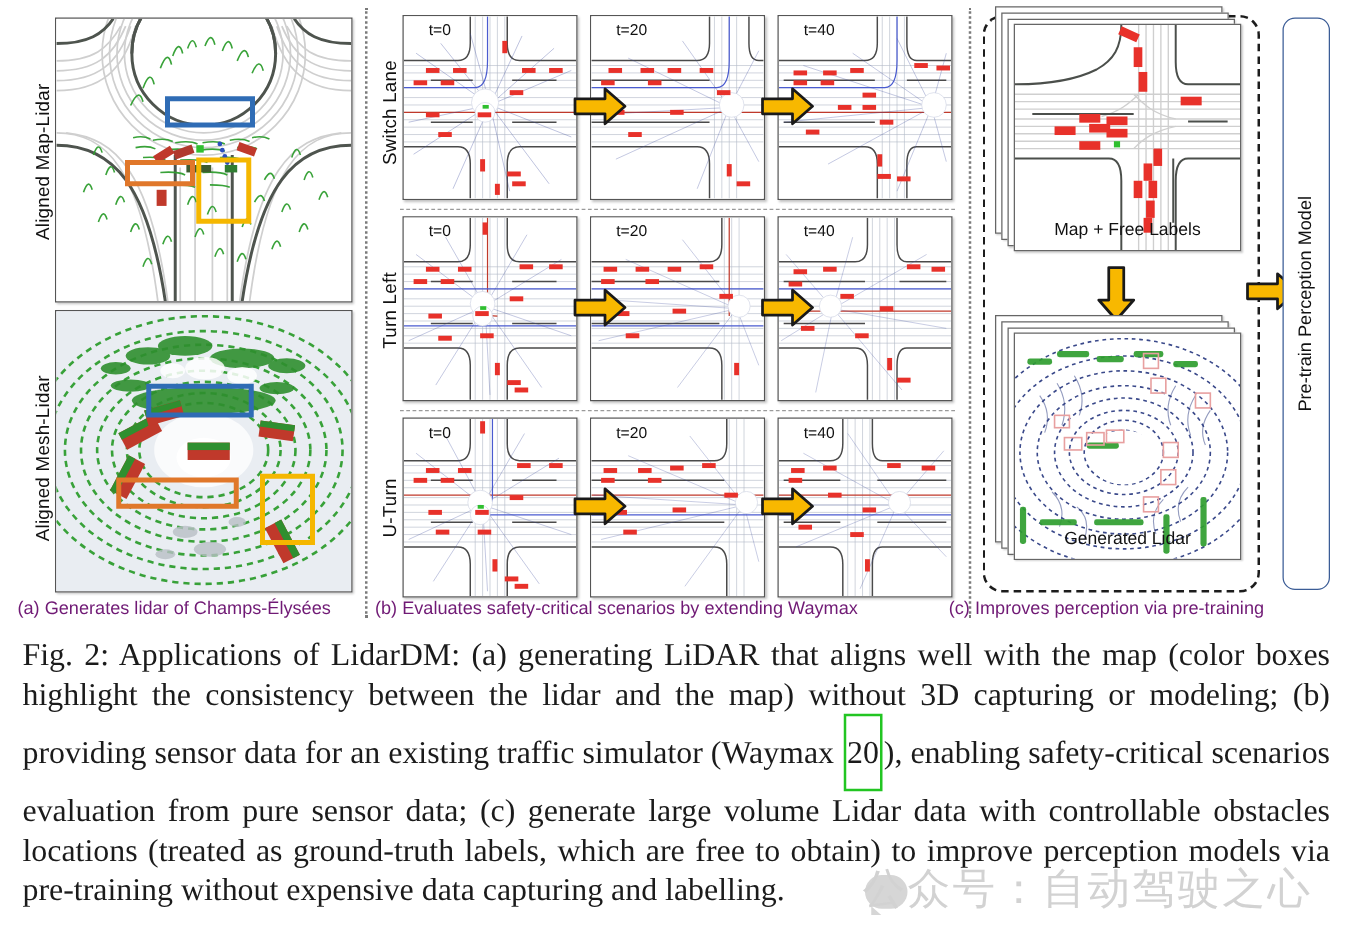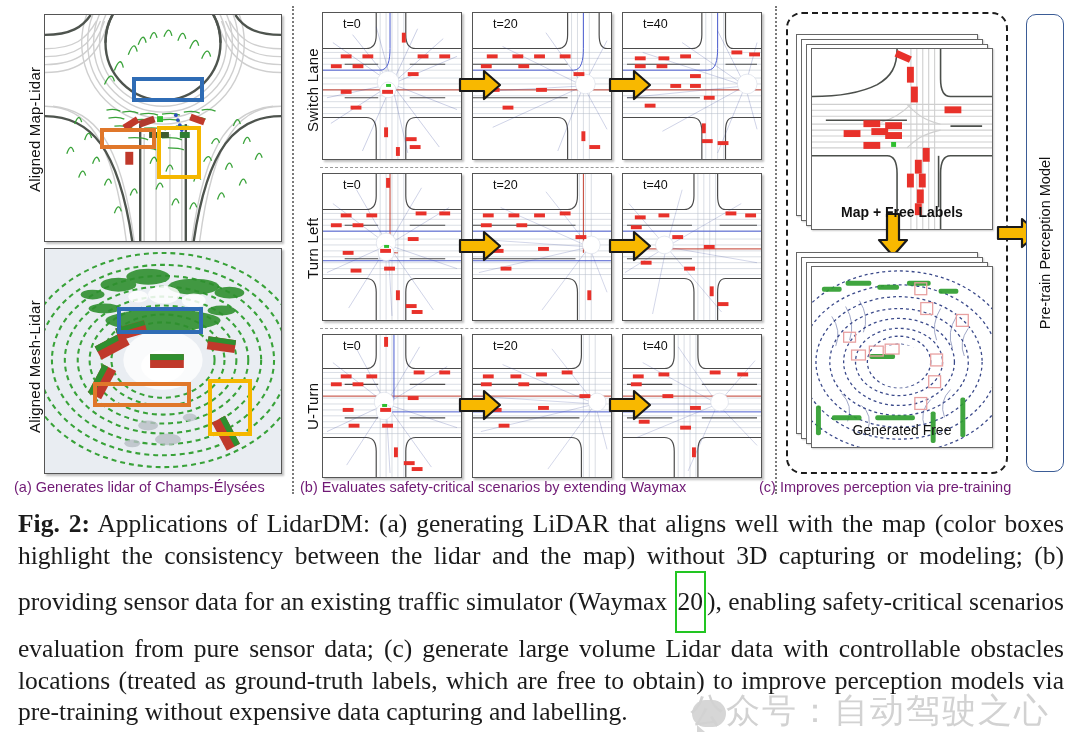--- a/index.html
+++ b/index.html
@@ -93,21 +93,21 @@
     font-size: 14.5px; color: #111; white-space: nowrap;
   }
 
   
   .caption {
     position: absolute; left: 18px; top: 508px; width: 1046px;
     font-family: "Liberation Serif", serif;
     font-size: 25.5px; line-height: 31.6px;
     color: #1b1b1b; text-align: justify;
   }
-  .caption b { font-weight: bold; }
+  .caption b { font-weight: normal; }
   .cite {
     border: 2px solid #22c522; padding: 16px 1px;
     display: inline-block; line-height: 1.02; margin: 0 1px;
   }
 
   .watermark {
     position: absolute; left: 690px; top: 688px;
     font-family: "Liberation Sans", sans-serif;
     font-size: 34px; color: #d2d2d2;
     white-space: nowrap; letter-spacing: 2px;
@@ -944,21 +944,21 @@
 
       <div class="panel-caption" style="left:300px; top:479px; width:464px;">(b) Evaluates safety-critical scenarios by extending Waymax</div>
     </div>
 
     <div class="vdiv" style="left:775px;"></div>
 
     <div>
 
       <div class="cbox" style="left:786px; top:12px; width:222px; height:462px;"></div>
 
-      <div class="stack" style="left:796px; top:34px; width:200px; height:196px;font-weight:bold;">
+      <div class="stack" style="left:796px; top:5px; width:200px; height:196px;">
         <div class="sheet" style="left:0; top:0; width:182px; height:182px;"></div>
         <div class="sheet" style="left:5px; top:5px; width:182px; height:182px;"></div>
         <div class="sheet" style="left:10px; top:10px; width:182px; height:182px;"></div>
         <div class="sheet" style="left:15px; top:14px; width:182px; height:182px; overflow:hidden;">
           <svg viewBox="0 0 182 182" preserveAspectRatio="none" style="width:100%;height:100%;display:block;">
             <rect width="182" height="182" fill="#ffffff"></rect>
             <g stroke="#cfcfcf" stroke-width="1.1" fill="none">
               <path d="M0 56 H182"></path>
                 <path d="M0 62 H182"></path>
                 <path d="M0 68 H182"></path>
@@ -1062,21 +1062,21 @@
               <rect x="146" y="48" width="12" height="12"></rect>
               <rect x="40" y="84" width="14" height="10"></rect>
               <rect x="58" y="80" width="14" height="10"></rect>
               <rect x="74" y="78" width="14" height="10"></rect>
               <rect x="120" y="88" width="12" height="12"></rect>
               <rect x="118" y="110" width="12" height="12"></rect>
               <rect x="104" y="132" width="12" height="12"></rect>
               <rect x="32" y="66" width="12" height="10"></rect>
             </g>
           </svg>
-          <div class="clabel" style="bottom:9px;">Generated Free</div>
+          <div class="clabel" style="bottom:9px;">Generated Lidar</div>
         </div>
       </div>
 
       <svg class="arrow" style="left:996px; top:216px;" width="44" height="34" viewBox="0 0 44 34">
         <polygon points="2,11 26,11 26,3 42,17 26,31 26,23 2,23" fill="#f8b800" stroke="#1a1a1a" stroke-width="2.2" stroke-linejoin="round"></polygon>
       </svg>
 
       <div class="pretrain" style="left:1026px; top:14px; width:38px; height:458px;">
         <span>Pre-train Perception Model</span>
       </div>

